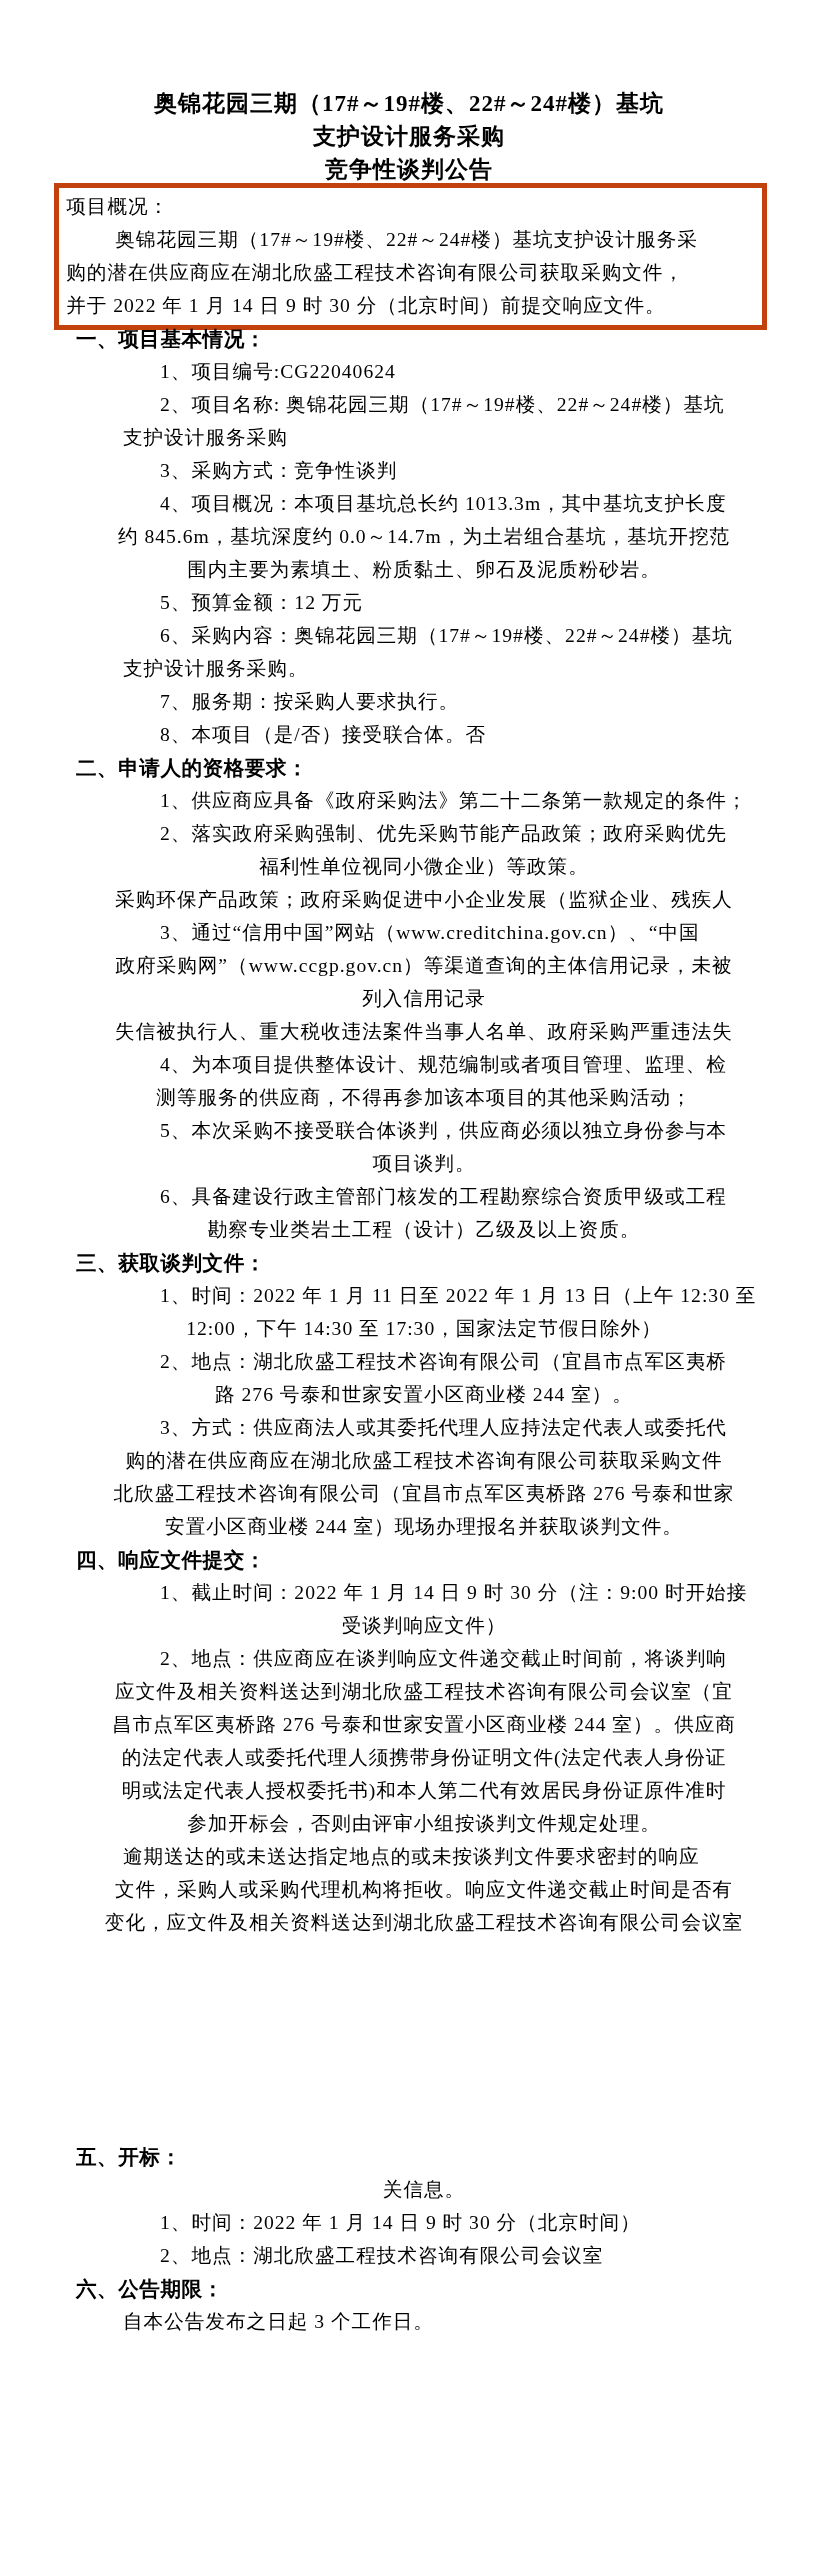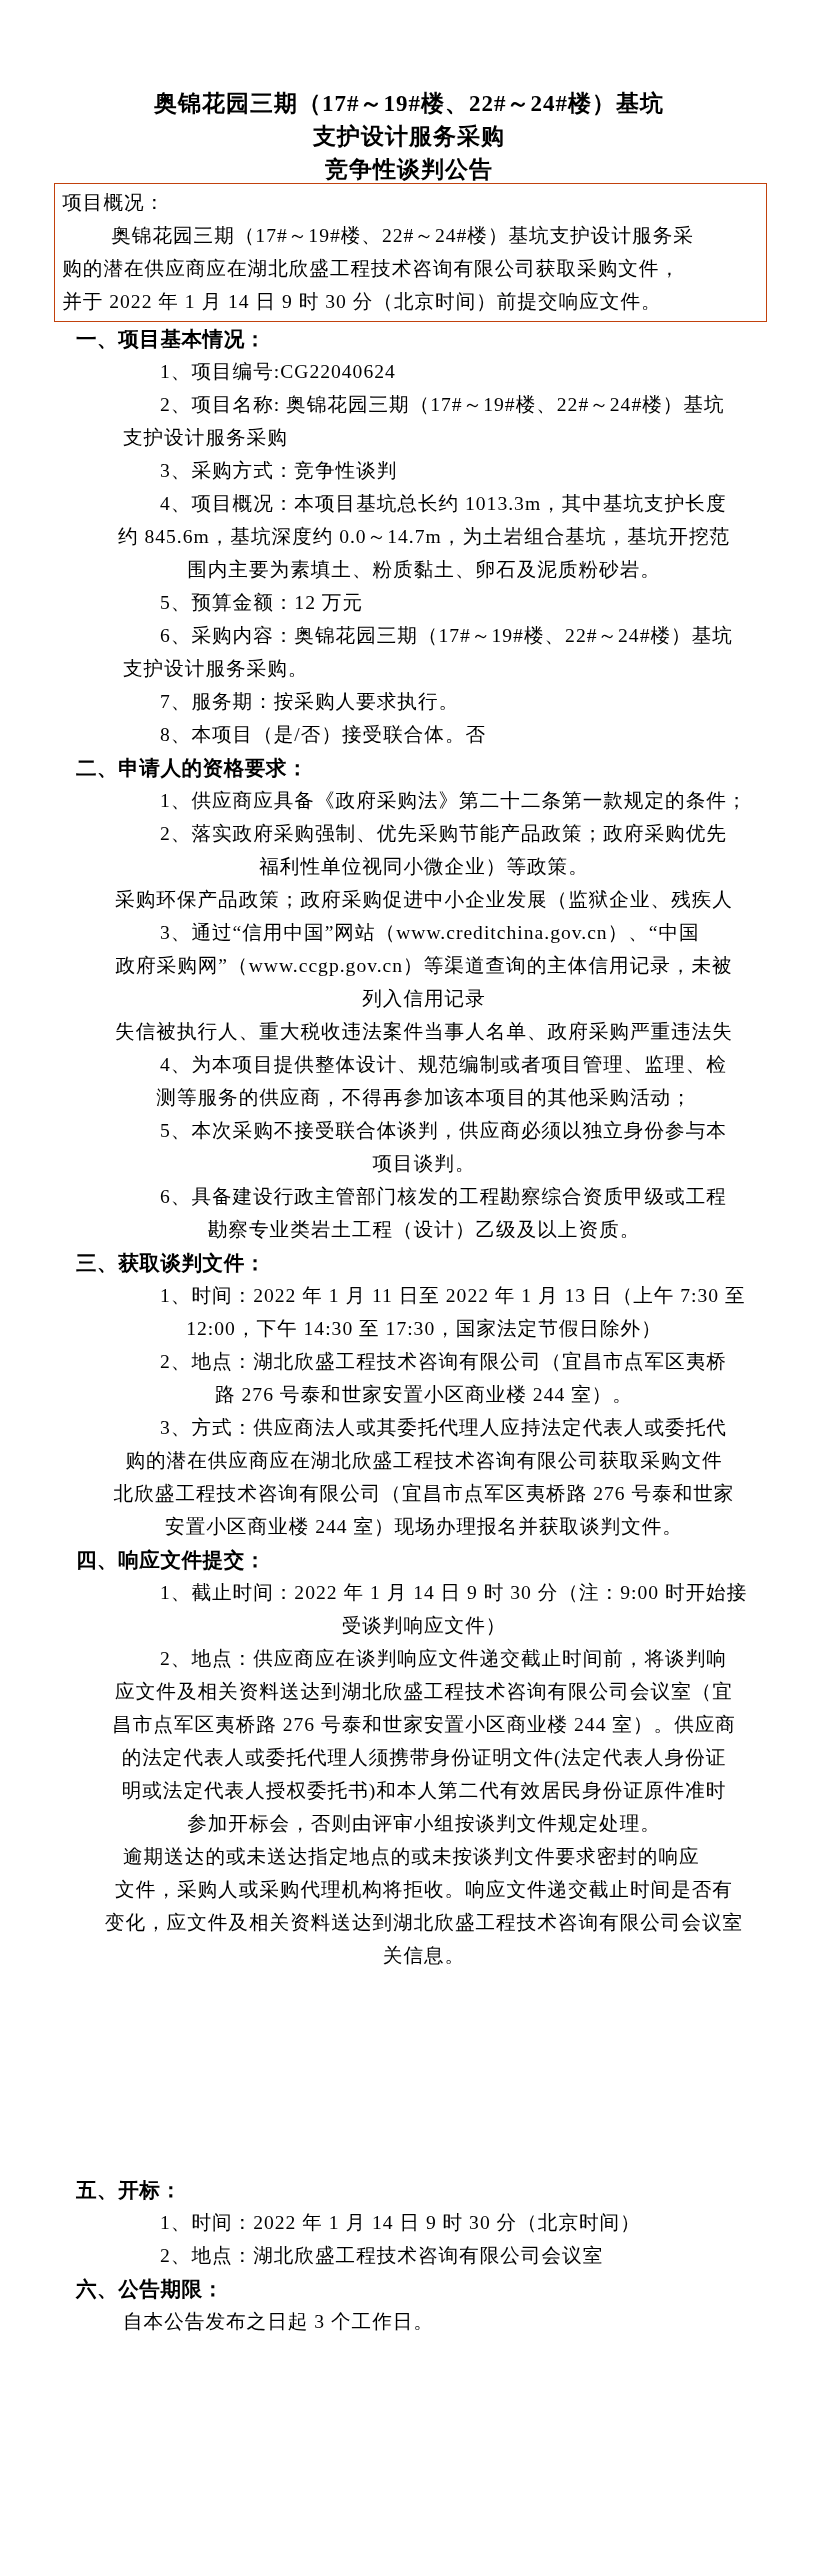--- a/index.html
+++ b/index.html
@@ -25,21 +25,21 @@
     letter-spacing:1px;
     font-family:"Liberation Serif","DejaVu Serif",serif;
   }
   
   .obox{
     position:absolute;
     left:54px;
     top:183px;
     width:713px;
     box-sizing:border-box;
-    border:1px solid #c2410c;
+    border:5px solid #c2410c;
     padding:2.1px 7.2px 3.1px 7.2px;
     font-size:19.6px;
     line-height:33px;
     letter-spacing:1px;
   }
   .obox .bln{white-space:pre;}
   .obox .bln.bx-ind{padding-left:49px;}
   
   .bodytext{
     position:absolute;
@@ -108,42 +108,42 @@
       <div class="ln ind-m">政府采购网”（www.ccgp.gov.cn）等渠道查询的主体信用记录，未被</div>
       <div class="ln ind-m">列入信用记录</div>
       <div class="ln ind-m">失信被执行人、重大税收违法案件当事人名单、政府采购严重违法失</div>
       <div class="ln ind-i">4、为本项目提供整体设计、规范编制或者项目管理、监理、检</div>
       <div class="ln ind-m">测等服务的供应商，不得再参加该本项目的其他采购活动；</div>
       <div class="ln ind-i">5、本次采购不接受联合体谈判，供应商必须以独立身份参与本</div>
       <div class="ln ind-m">项目谈判。</div>
       <div class="ln ind-i">6、具备建设行政主管部门核发的工程勘察综合资质甲级或工程</div>
       <div class="ln ind-m">勘察专业类岩土工程（设计）乙级及以上资质。</div>
       <div class="ln ind-h">三、获取谈判文件：</div>
-      <div class="ln ind-i">1、时间：2022 年 1 月 11 日至 2022 年 1 月 13 日（上午 7:30 至</div>
+      <div class="ln ind-i">1、时间：2022 年 1 月 11 日至 2022 年 1 月 13 日（上午 12:30 至</div>
       <div class="ln ind-m">12:00，下午 14:30 至 17:30，国家法定节假日除外）</div>
       <div class="ln ind-i">2、地点：湖北欣盛工程技术咨询有限公司（宜昌市点军区夷桥</div>
       <div class="ln ind-m">路 276 号泰和世家安置小区商业楼 244 室）。</div>
       <div class="ln ind-i">3、方式：供应商法人或其委托代理人应持法定代表人或委托代</div>
       <div class="ln ind-m">购的潜在供应商应在湖北欣盛工程技术咨询有限公司获取采购文件</div>
       <div class="ln ind-m">北欣盛工程技术咨询有限公司（宜昌市点军区夷桥路 276 号泰和世家</div>
       <div class="ln ind-m">安置小区商业楼 244 室）现场办理报名并获取谈判文件。</div>
       <div class="ln ind-h">四、响应文件提交：</div>
       <div class="ln ind-i">1、截止时间：2022 年 1 月 14 日 9 时 30 分（注：9:00 时开始接</div>
       <div class="ln ind-m">受谈判响应文件）</div>
       <div class="ln ind-i">2、地点：供应商应在谈判响应文件递交截止时间前，将谈判响</div>
       <div class="ln ind-m">应文件及相关资料送达到湖北欣盛工程技术咨询有限公司会议室（宜</div>
       <div class="ln ind-m">昌市点军区夷桥路 276 号泰和世家安置小区商业楼 244 室）。供应商</div>
       <div class="ln ind-m">的法定代表人或委托代理人须携带身份证明文件(法定代表人身份证</div>
       <div class="ln ind-m">明或法定代表人授权委托书)和本人第二代有效居民身份证原件准时</div>
       <div class="ln ind-m">参加开标会，否则由评审小组按谈判文件规定处理。</div>
       <div class="ln ind-s">逾期送达的或未送达指定地点的或未按谈判文件要求密封的响应</div>
       <div class="ln ind-m">文件，采购人或采购代理机构将拒收。响应文件递交截止时间是否有</div>
       <div class="ln ind-m">变化，应文件及相关资料送达到湖北欣盛工程技术咨询有限公司会议室</div>
+      <div class="ln ind-h gap-b">五、开标：</div>
       <div class="ln ind-m">关信息。</div>
-      <div class="ln ind-h gap-b">五、开标：</div>
       <div class="ln ind-i">1、时间：2022 年 1 月 14 日 9 时 30 分（北京时间）</div>
       <div class="ln ind-i">2、地点：湖北欣盛工程技术咨询有限公司会议室</div>
       <div class="ln ind-h">六、公告期限：</div>
       <div class="ln ind-s">自本公告发布之日起 3 个工作日。</div>
     </div>
 
 </div>
 
 
 </body></html>

